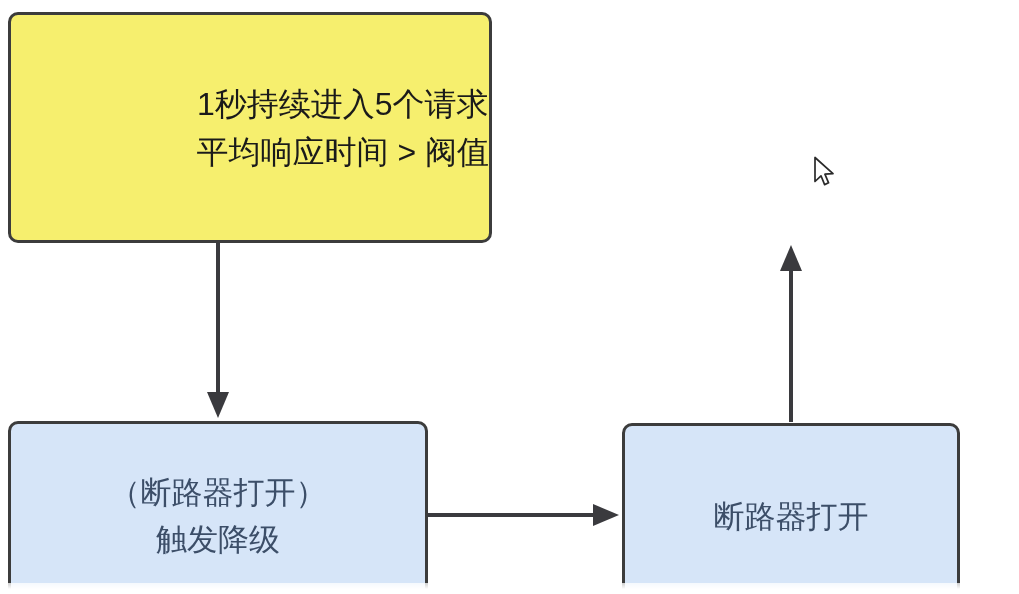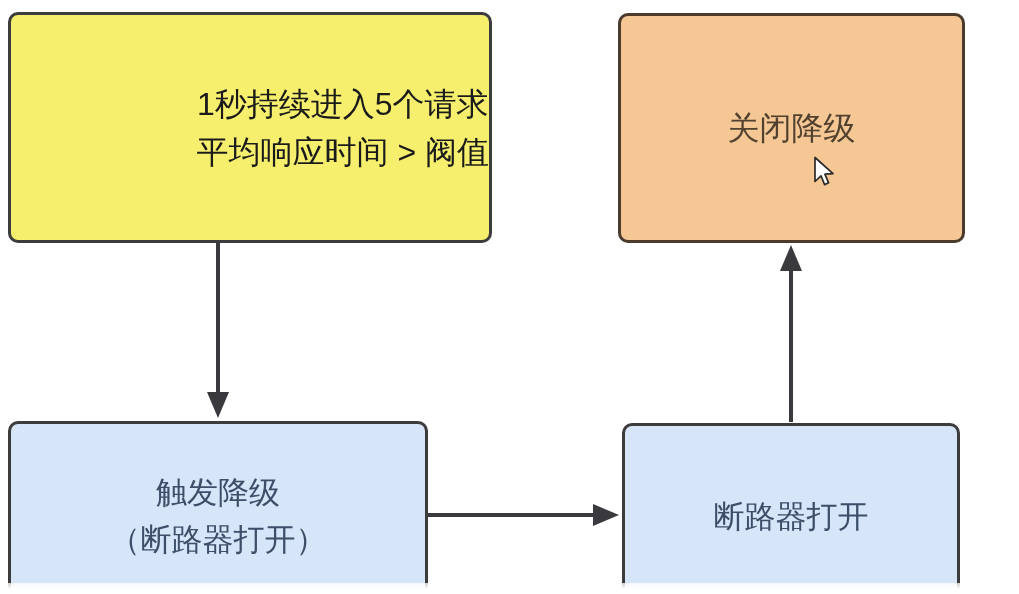--- a/index.html
+++ b/index.html
@@ -112,30 +112,25 @@
 
 <div class="canvas">
 
   <div class="node node-condition">
     <div class="node-text">
       <span>1秒持续进入5个请求</span>
       <span>平均响应时间 &gt; 阀值</span>
     </div>
   </div>
 
-  <div class="node node-close">
-    <div class="node-text">
-      <span>关闭降级</span>
-    </div>
-  </div>
 
   <div class="node node-trigger">
     <div class="node-text">
+      <span>（断路器打开）</span>
       <span>触发降级</span>
-      <span>（断路器打开）</span>
     </div>
   </div>
 
   <div class="node node-window">
     <div class="node-text">
       <span>断路器打开</span>
     </div>
   </div>
 
   <div class="edge-line v line-cond-trigger"></div>

